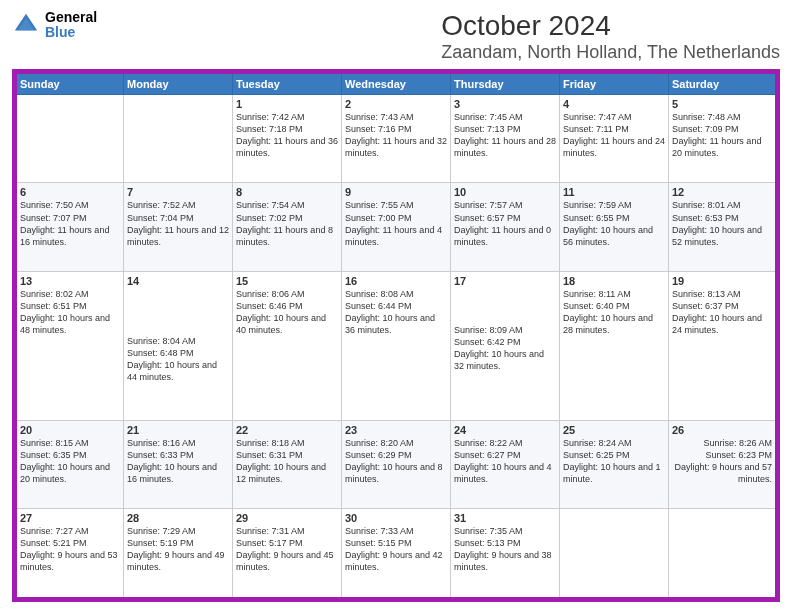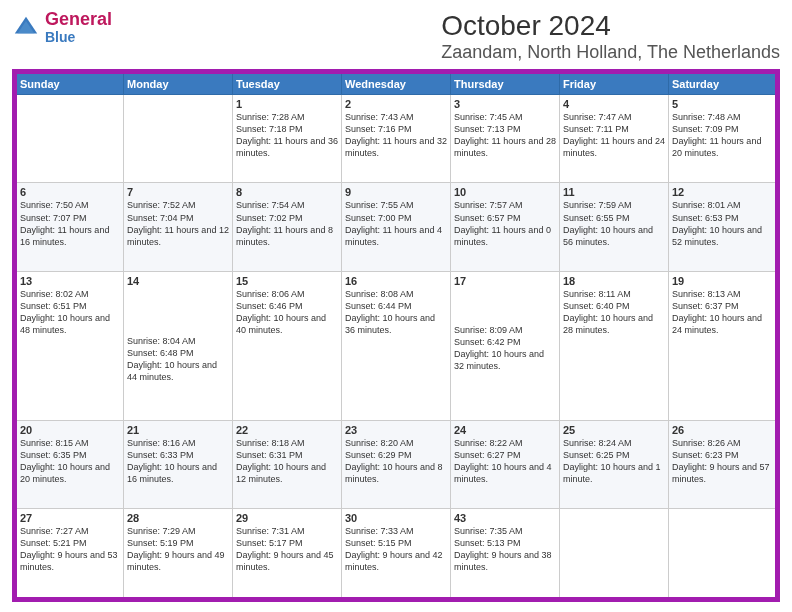--- a/index.html
+++ b/index.html
@@ -27,23 +27,23 @@
       display: flex;
       align-items: center;
       gap: 2px;
     }
     .logo-text {
       display: flex;
       flex-direction: column;
       line-height: 1.1;
     }
     .logo-general {
-      font-size: 18px;
+      font-size: 14px;
       font-weight: bold;
-      color: #be185d;
+      color: #000000;
     }
     .logo-blue {
       font-size: 14px;
       font-weight: bold;
       color: #3a7abf;
     }
     .logo-icon {
       width: 28px;
       height: 28px;
       margin-right: 3px;
@@ -135,21 +135,21 @@
         <th><span>Friday</span></th>
         <th><span>Saturday</span></th>
       </tr>
     </thead>
     <tbody id="calendar-body">
     <tr>
           <td class="empty-cell"></td>
           <td class="empty-cell"></td>
           <td>
             <span class="day-num">1</span>
-            <div class="day-info" style="white-space: pre-line;">Sunrise: 7:28 AM
+            <div class="day-info" style="white-space: pre-line;">Sunrise: 7:42 AM
 Sunset: 7:18 PM
 Daylight: 11 hours and 36 minutes.</div>
           </td>
           <td>
             <span class="day-num">2</span>
             <div class="day-info" style="white-space: pre-line;">Sunrise: 7:43 AM
 Sunset: 7:16 PM
 Daylight: 11 hours and 32 minutes.</div>
           </td>
           <td>
@@ -291,21 +291,21 @@
 Daylight: 10 hours and 4 minutes.</div>
           </td>
           <td>
             <span class="day-num">25</span>
             <div class="day-info" style="white-space: pre-line;">Sunrise: 8:24 AM
 Sunset: 6:25 PM
 Daylight: 10 hours and 1 minute.</div>
           </td>
           <td>
             <span class="day-num">26</span>
-            <div class="day-info" style="white-space: pre-line;">Sunrise: 8:26 AM
+            <div class="day-info" style="white-space: pre-line; text-align: right;">Sunrise: 8:26 AM
 Sunset: 6:23 PM
 Daylight: 9 hours and 57 minutes.</div>
           </td>
         </tr>
         <tr>
           <td>
             <span class="day-num">27</span>
             <div class="day-info" style="white-space: pre-line;">Sunrise: 7:27 AM
 Sunset: 5:21 PM
 Daylight: 9 hours and 53 minutes.</div>
@@ -322,21 +322,21 @@
 Sunset: 5:17 PM
 Daylight: 9 hours and 45 minutes.</div>
           </td>
           <td>
             <span class="day-num">30</span>
             <div class="day-info" style="white-space: pre-line;">Sunrise: 7:33 AM
 Sunset: 5:15 PM
 Daylight: 9 hours and 42 minutes.</div>
           </td>
           <td>
-            <span class="day-num">43</span>
+            <span class="day-num">31</span>
             <div class="day-info" style="white-space: pre-line;">Sunrise: 7:35 AM
 Sunset: 5:13 PM
 Daylight: 9 hours and 38 minutes.</div>
           </td>
           <td class="empty-cell"></td>
           <td class="empty-cell"></td>
         </tr>
       </tbody>
   </table>
 </div>

